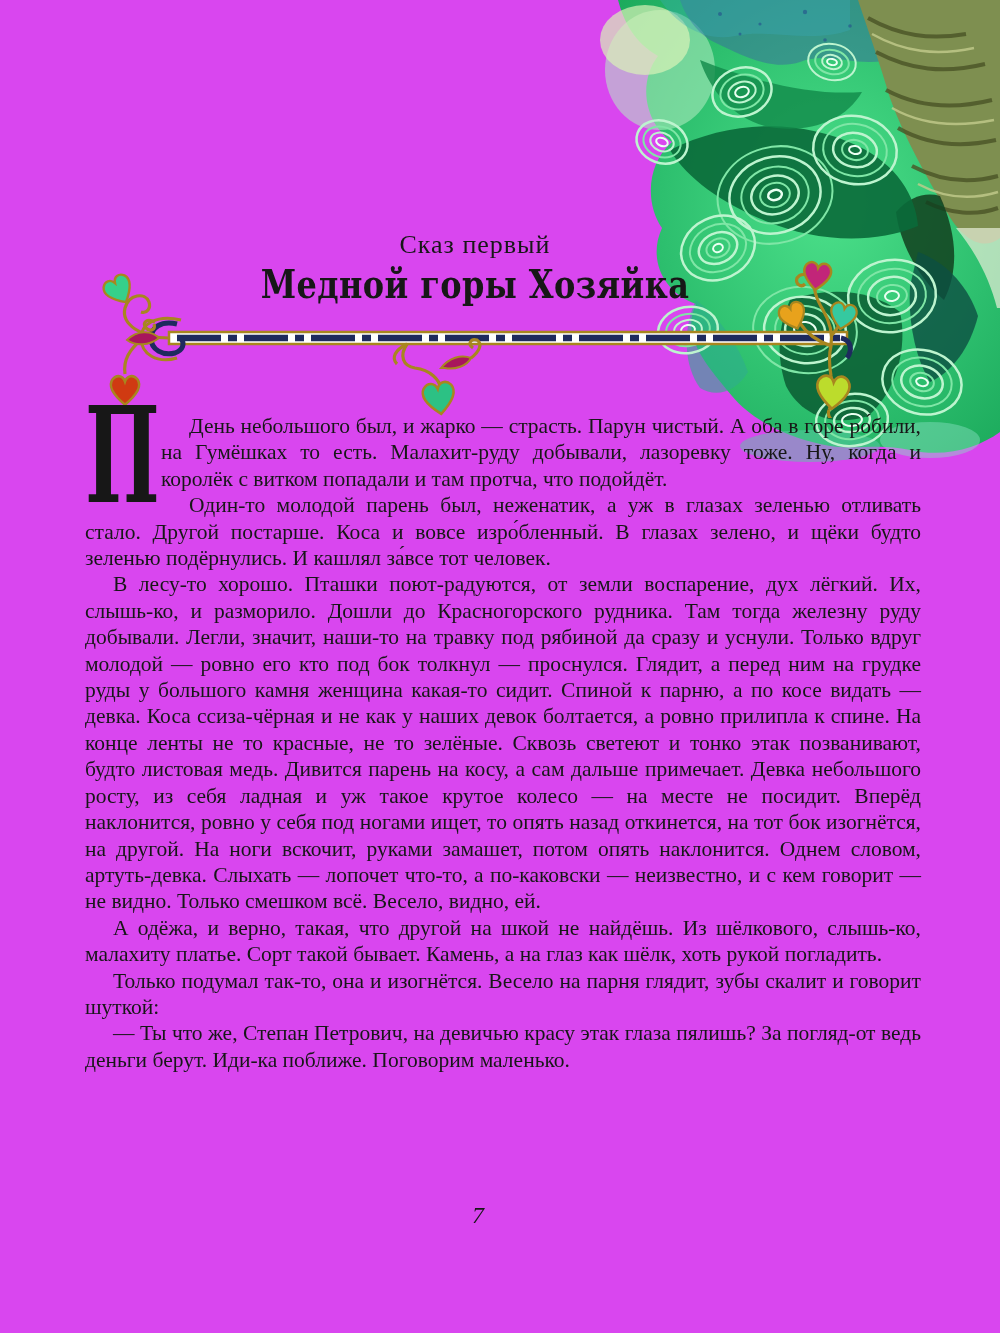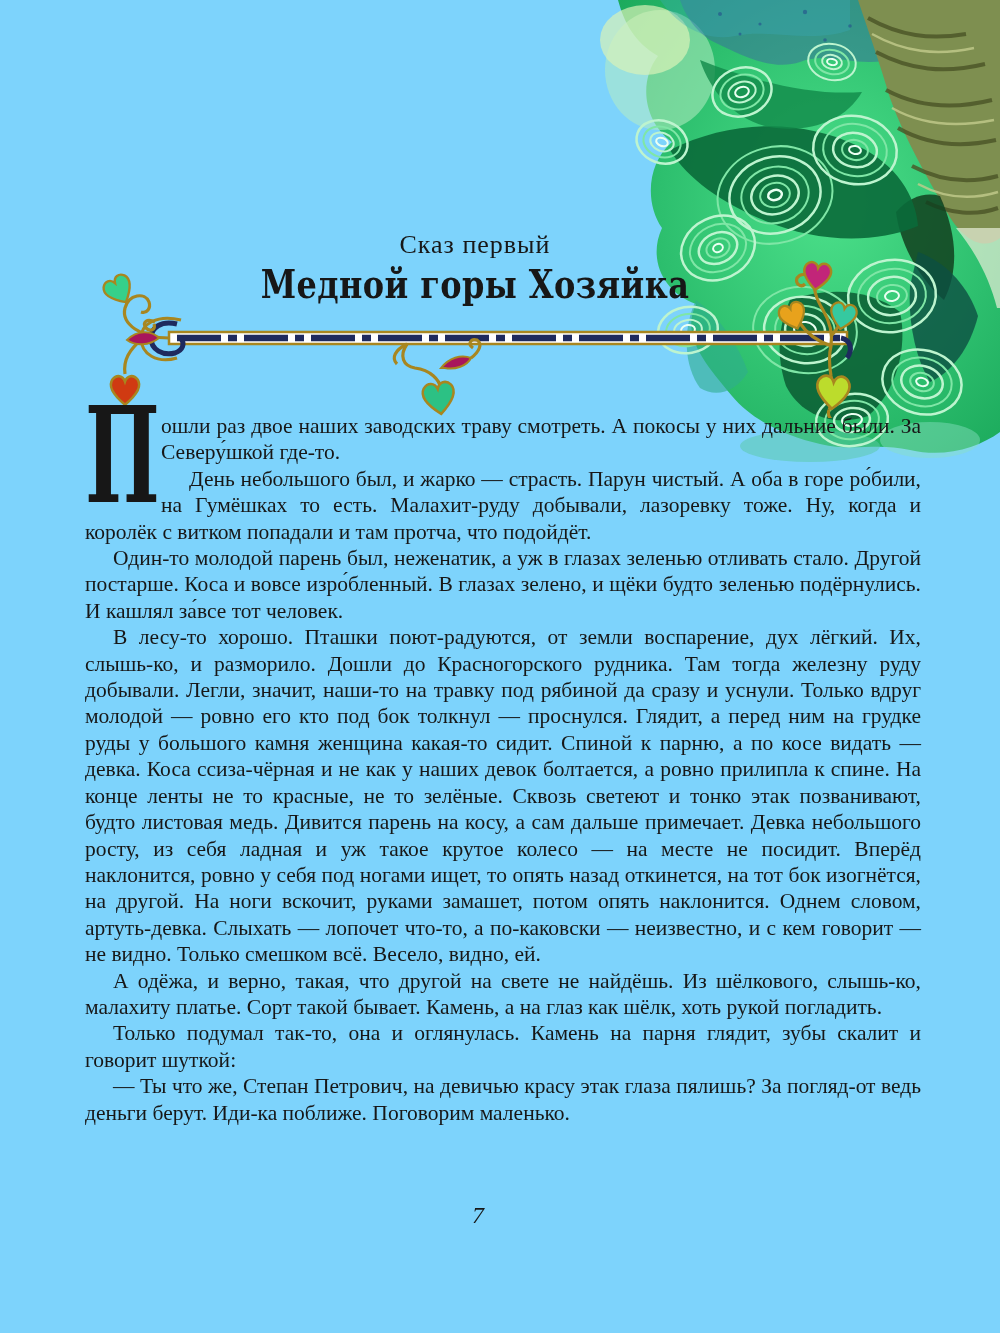--- a/index.html
+++ b/index.html
@@ -1,16 +1,16 @@
 <!DOCTYPE html>
 <html><head>
 <meta charset="utf-8">
 <style>
   html,body{margin:0;padding:0;background:#ffffff;}
-  .page{position:relative;width:1000px;height:1333px;background:#7dd3fc;overflow:hidden;
+  .page{position:relative;width:1000px;height:1333px;background:#d946ef;overflow:hidden;
         font-family:"Liberation Serif","DejaVu Serif",serif;color:#171717;}
 
   
   .illustration{position:absolute;top:0;right:0;width:400px;height:470px;display:block;}
 
   
   .part-label{position:absolute;top:230px;left:0;width:950px;text-align:center;
               font-size:26px;letter-spacing:1px;}
   .story-title{position:absolute;top:260px;left:0;width:950px;margin:0;text-align:center;
                font-family:"DejaVu Serif",serif;font-weight:bold;font-size:40px;
@@ -223,24 +223,24 @@
       <g transform="translate(748,134) rotate(4) scale(1.2)">
         <path d="M0,14 C-12,4 -16,-4 -12,-10 C-8,-15 -2,-14 0,-8 C2,-14 8,-15 12,-10 C16,-4 12,4 0,14 Z" fill="#bcdc2c" stroke="#a8861f" stroke-width="2.2"></path>
       </g>
     </g>
   </svg>
 
   <div class="body-text">
     <p class="para first">
       <span class="dropcap">
           <span class="g">П</span>
-        </span><span>ошли раз двое наших заводских траву смотреть. А покосы у них дальние были. За Северу́шкой где-то.</span>
+        </span>
     </p>
     <p class="para">День небольшого был, и жарко — страсть. Парун чистый. А оба в горе ро́били, на Гумёшках то есть. Малахит-руду добывали, лазоревку тоже. Ну, когда и королёк с витком попадали и там протча, что подойдёт.</p>
     <p class="para">Один-то молодой парень был, неженатик, а уж в глазах зеленью отливать стало. Другой постарше. Коса и вовсе изро́бленный. В глазах зелено, и щёки будто зеленью подёрнулись. И кашлял за́все тот человек.</p>
     <p class="para">В лесу-то хорошо. Пташки поют-радуются, от земли воспарение, дух лёгкий. Их, слышь-ко, и разморило. Дошли до Красногорского рудника. Там тогда железну руду добывали. Легли, значит, наши-то на травку под рябиной да сразу и уснули. Только вдруг молодой — ровно его кто под бок толкнул — проснулся. Глядит, а перед ним на грудке руды у большого камня женщина какая-то сидит. Спиной к парню, а по косе видать — девка. Коса ссиза-чёрная и не как у наших девок болтается, а ровно прилипла к спине. На конце ленты не то красные, не то зелёные. Сквозь светеют и тонко этак позванивают, будто листовая медь. Дивится парень на косу, а сам дальше примечает. Девка небольшого росту, из себя ладная и уж такое крутое колесо — на месте не посидит. Вперёд наклонится, ровно у себя под ногами ищет, то опять назад откинется, на тот бок изогнётся, на другой. На ноги вскочит, руками замашет, потом опять наклонится. Однем словом, артуть-девка. Слыхать — лопочет что-то, а по-каковски — неизвестно, и с кем говорит — не видно. Только смешком всё. Весело, видно, ей.</p>
-    <p class="para">А одёжа, и верно, такая, что другой на свете не найдёшь. Из шёлкового, слышь-ко, малахиту платье. Сорт такой бывает. Камень, а на глаз как шёлк, хоть рукой погладить.</p>
-    <p class="para">Только подумал так-то, она и оглянулась. Камень на парня глядит, зубы скалит и говорит шуткой:</p>
+    <p class="para">А одёжа, и верно, такая, что другой на шкой не найдёшь. Из шёлкового, слышь-ко, малахиту платье. Сорт такой бывает. Камень, а на глаз как шёлк, хоть рукой погладить.</p>
+    <p class="para">Только подумал так-то, она и изогнётся. Весело на парня глядит, зубы скалит и говорит шуткой:</p>
     <p class="para">— Ты что же, Степан Петрович, на девичью красу этак глаза пялишь? За погляд-от ведь деньги берут. Иди-ка поближе. Поговорим маленько.</p>
   </div>
 
   <div class="page-number">7</div>
 </div>
 
 </body></html>

